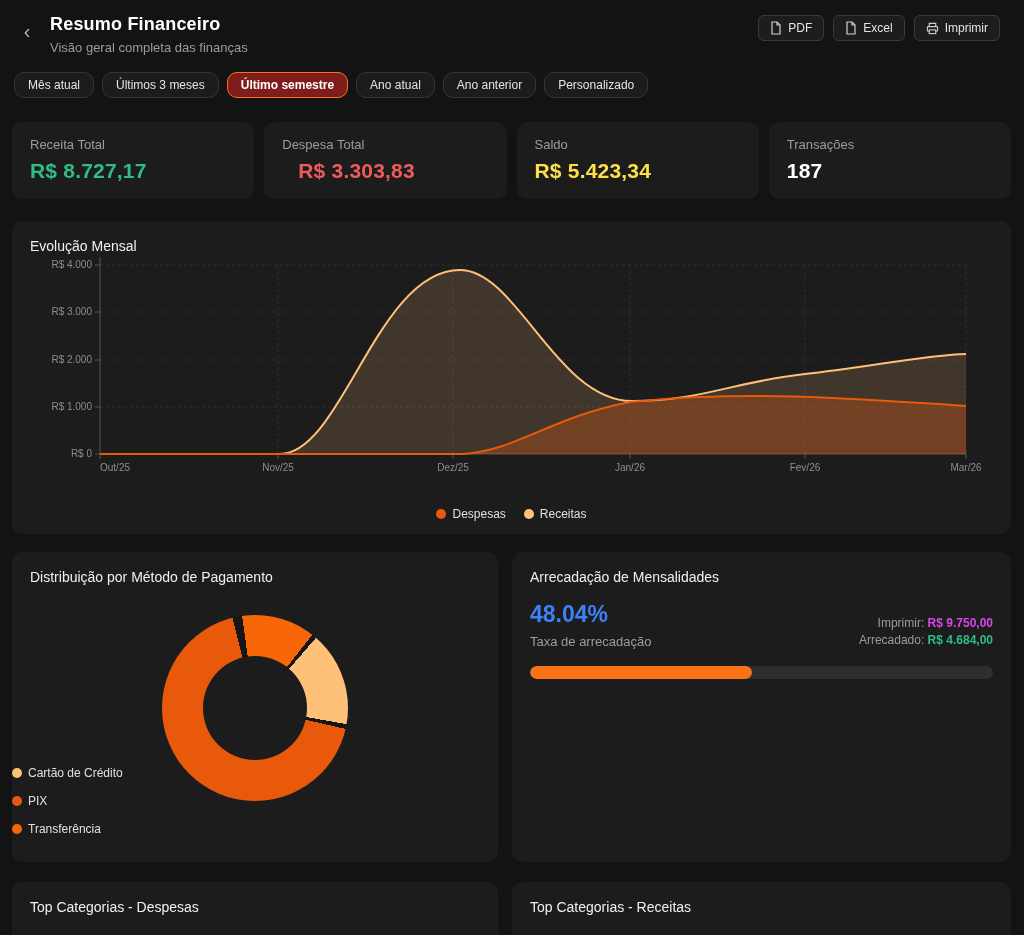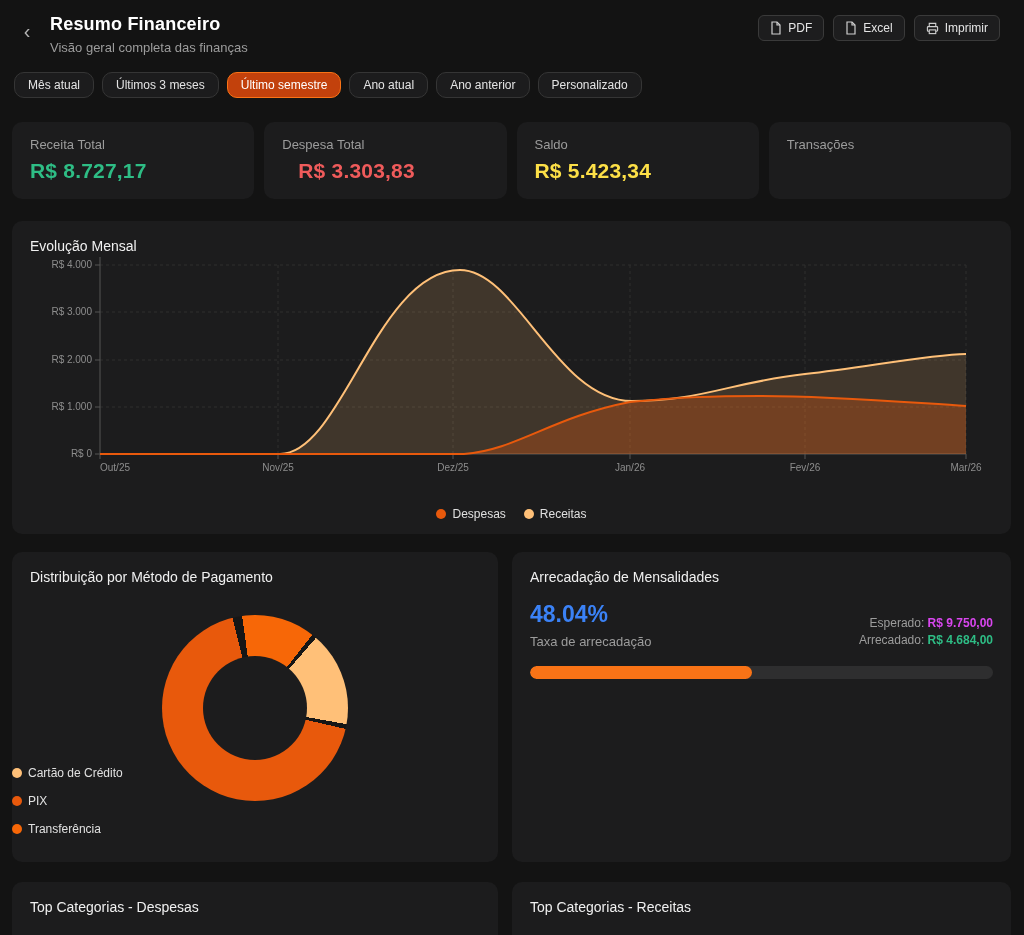--- a/index.html
+++ b/index.html
@@ -18,21 +18,21 @@
   .page-subtitle { font-size:13px; color:#9c9c9c; margin-top:5px; }
   .header-actions { display:flex; gap:9px; margin-top:1px; }
   .action-btn { display:flex; align-items:center; gap:6px; background:#1d1d1e; border:1px solid #3a3a3a;
     border-radius:6px; color:#e4e4e4; font-size:12px; padding:5px 11px; cursor:pointer;
     font-family:"Liberation Sans",sans-serif; }
   .action-btn svg { display:block; }
   
   .filters { display:flex; gap:8px; margin:17px 12px 0 14px; }
   .filter-btn { background:#1c1c1d; border:1px solid #353535; border-radius:10px; color:#e4e4e4;
     font-size:12px; padding:5px 13px; cursor:pointer; font-family:"Liberation Sans",sans-serif; }
-  .filter-btn.active { background:#c2410c; border-color:#f97316; color:#fff; font-weight:400; }
+  .filter-btn.active { background:#7f1d1d; border-color:#f97316; color:#fff; font-weight:700; }
   
   .stats-row { display:grid; grid-template-columns:repeat(4,1fr); gap:10px; margin:24px 13px 0 12px; }
   .stat-card { background:#1c1c1d; border-radius:10px; padding:15px 18px; height:77px; }
   .stat-label { font-size:13px; color:#9c9c9c; }
   .stat-value { font-size:21px; font-weight:700; margin-top:7px; letter-spacing:.2px; }
   
   .card { background:#1c1c1d; border-radius:10px; position:relative; }
   .card-title { font-size:14px; color:#f0f0f0; padding:17px 0 0 18px; }
   .chart-card { margin:22px 13px 0 12px; height:313px; overflow:hidden; }
   .chart-svg { position:absolute; left:0; top:28px; }
@@ -120,20 +120,21 @@
   <div class="stat-card">
     <div class="stat-label">Despesa Total</div>
     <div class="stat-value" style="color: rgb(239, 91, 91); margin-left: 16px;">R$ 3.303,83</div>
   </div>
   <div class="stat-card">
     <div class="stat-label">Saldo</div>
     <div class="stat-value" style="color: #fde047;">R$ 5.423,34</div>
   </div>
   <div class="stat-card">
     <div class="stat-label">Transações</div>
+    <div class="stat-value" style="color: rgb(255, 255, 255);">187</div>
   </div>
 </div>
 
 <div class="card chart-card">
   <div class="card-title">Evolução Mensal</div>
   <svg class="chart-svg" width="999" height="235" viewBox="0 0 999 235">
 
     <line x1="88" y1="16" x2="954" y2="16" stroke="#2e2e2e" stroke-dasharray="3 3"></line>
     <line x1="88" y1="63" x2="954" y2="63" stroke="#2e2e2e" stroke-dasharray="3 3"></line>
     <line x1="88" y1="111" x2="954" y2="111" stroke="#2e2e2e" stroke-dasharray="3 3"></line>
@@ -219,21 +220,21 @@
   <div class="card mid-card">
     <div class="card-title">Arrecadação de Mensalidades</div>
     <div class="collect-body">
       <div class="collect-row">
         <div>
           <div class="collect-pct">48.04%</div>
           <div class="collect-caption">Taxa de arrecadação</div>
         </div>
         <div>
           <div class="collect-line">
-            <span>Esperado:</span>
+            <span>Imprimir:</span>
             <span class="val-white">R$ 9.750,00</span>
           </div>
           <div class="collect-line">
             <span>Arrecadado:</span>
             <span class="val-green">R$ 4.684,00</span>
           </div>
         </div>
       </div>
       <div class="progress-track">
         <div class="progress-fill" style="width: 48.04%;"></div>

